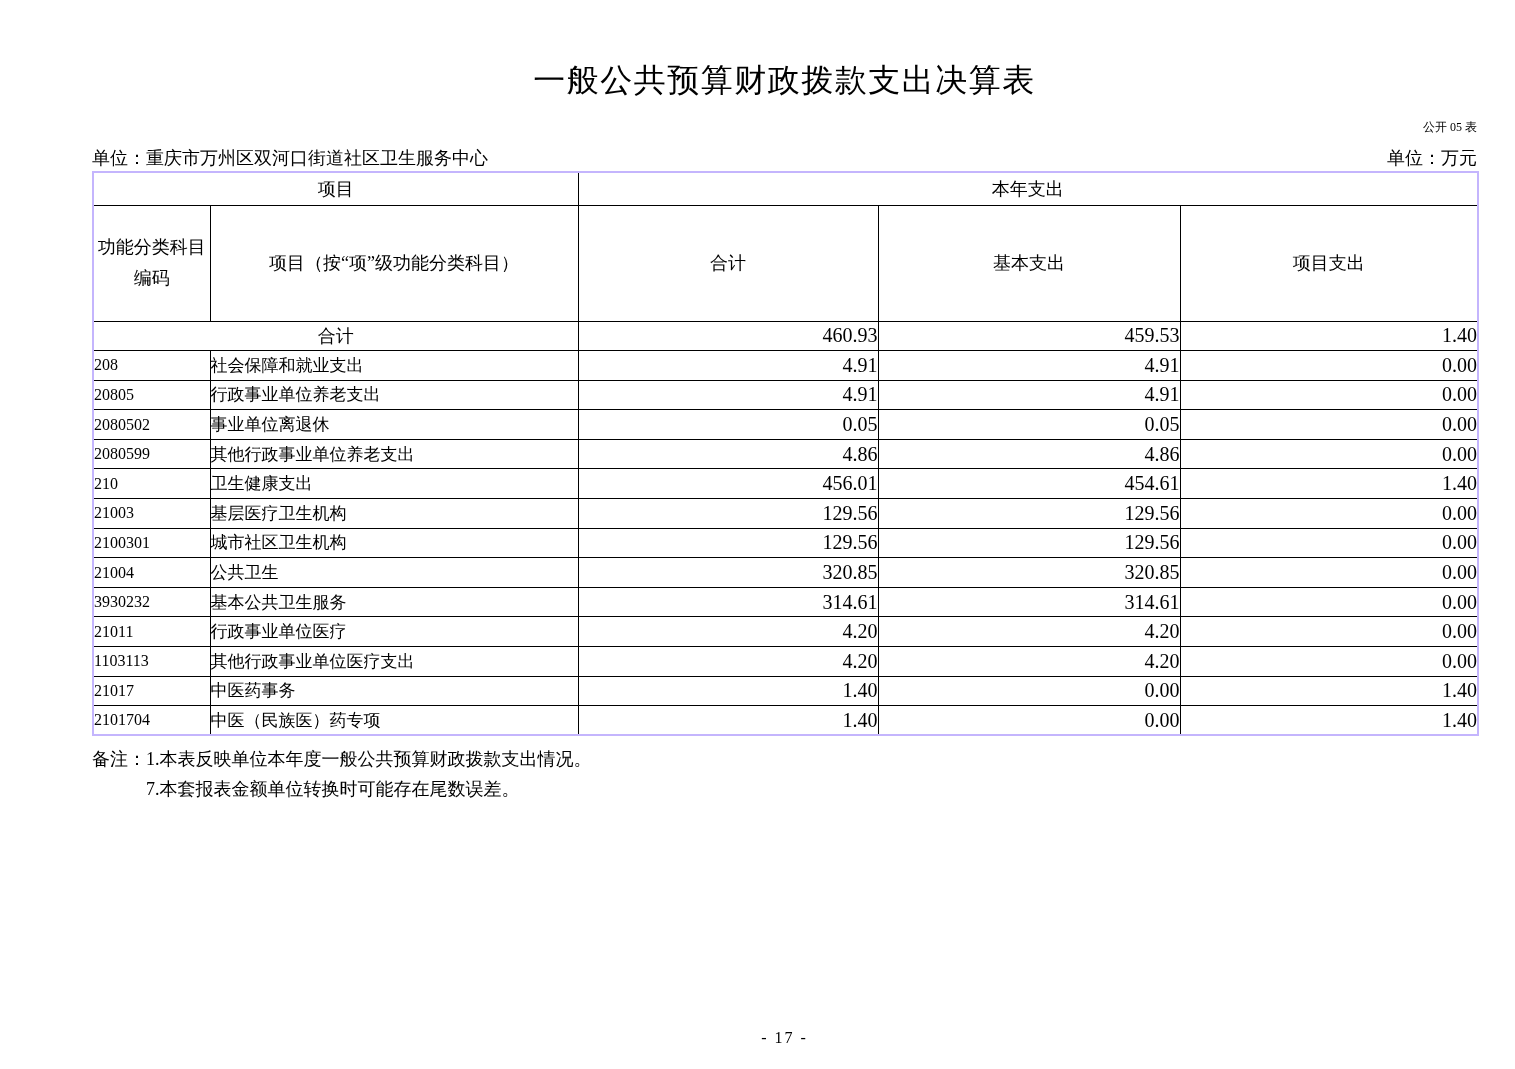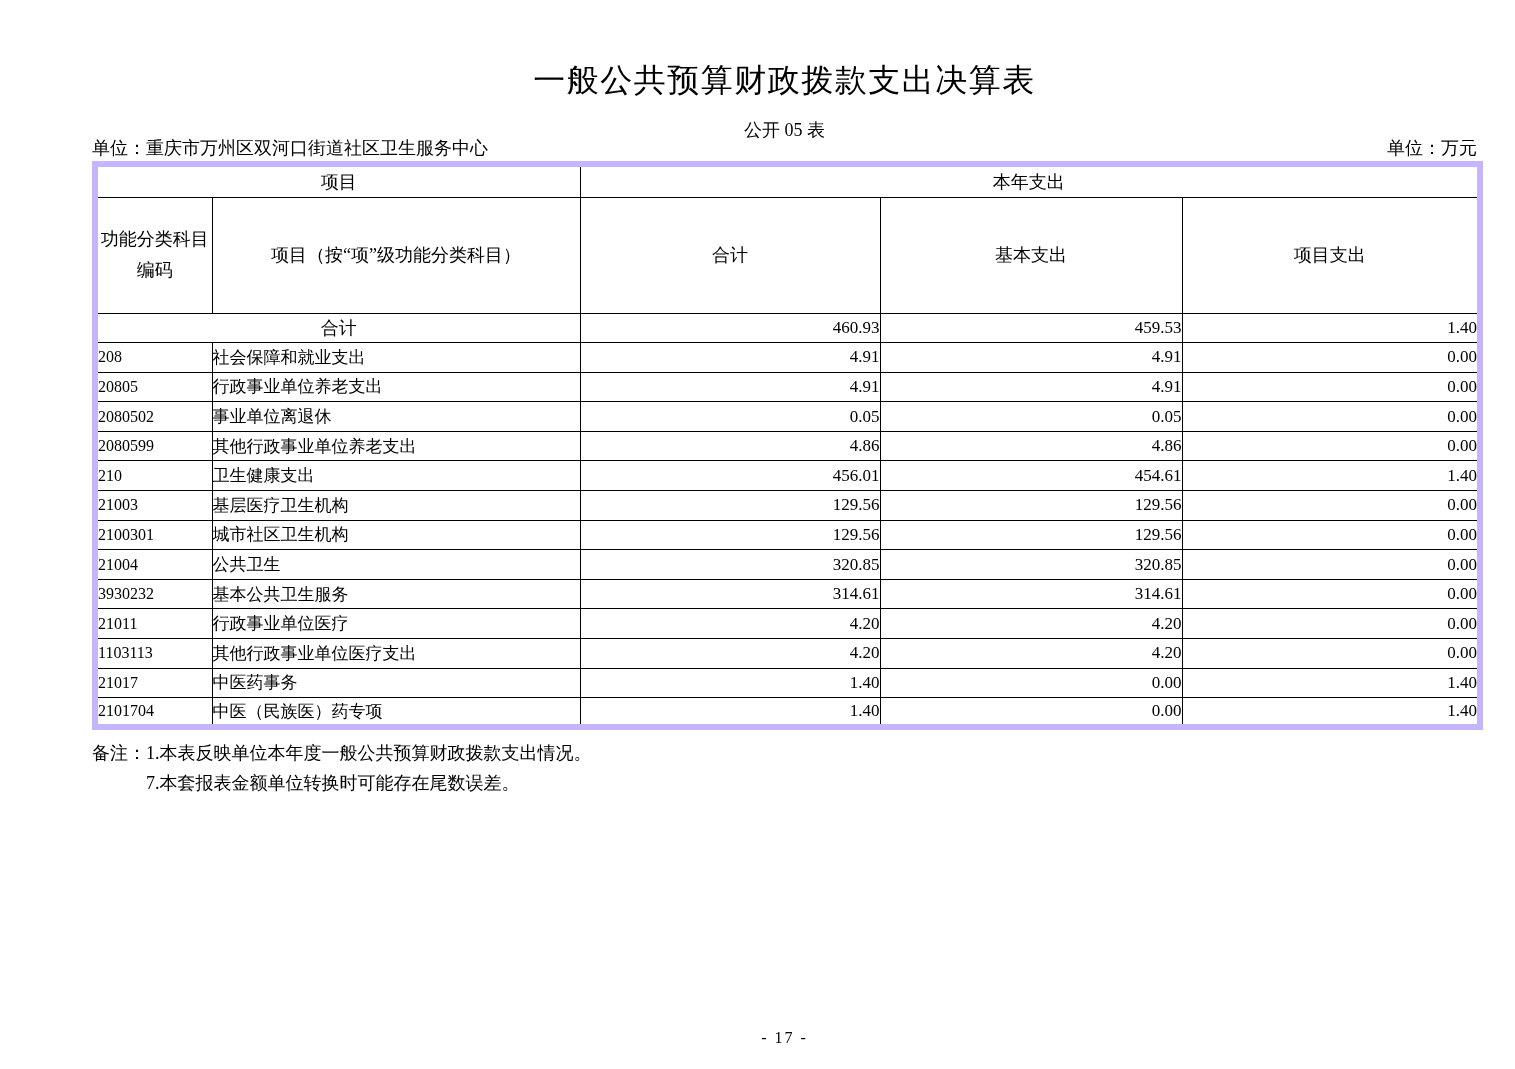--- a/index.html
+++ b/index.html
@@ -25,37 +25,37 @@
   .doc-title {
     margin: 64px 0 0 0;
     text-align: center;
     font-size: 32px;
     font-weight: 400;
     letter-spacing: 1.5px;
     line-height: 1;
   }
   .meta-right {
     margin-top: 25px;
-    text-align: center;
-    font-size: 18px;
+    text-align: right;
+    font-size: 12px;
     line-height: 1;
   }
   .meta-row {
-    margin-top: 0;
+    margin-top: 16px;
     margin-bottom: 4px;
     display: flex;
     justify-content: space-between;
     font-size: 18px;
     line-height: 1;
   }
   table.budget {
     border-collapse: collapse;
     table-layout: fixed;
     width: 1385px;
-    border: 6px solid #c4b5fd;
+    border: 2px solid #c4b5fd;
   }
   table.budget th, table.budget td {
     border: 1px solid #000;
     padding: 0;
     overflow: hidden;
     white-space: nowrap;
   }
   table.budget th {
     font-weight: 400;
     font-size: 18px;
@@ -64,21 +64,21 @@
   }
   thead tr.group-row th { height: 33px; }
   thead tr.cols-row th  { height: 116px; line-height: 1.7; }
   tbody td {
     height: 29.6px;
     font-size: 17px;
     vertical-align: middle;
   }
   td.code  { text-align: left;  padding-left: 3px;  font-size: 16px; }
   td.item  { text-align: left;  padding-left: 4px;  }
-  td.num   { text-align: right; padding-right: 10px; font-size: 17px; }
+  td.num   { text-align: right; padding-right: 10px; font-size: 20px; }
   td.total-label { text-align: center; font-size: 18px; }
   .notes {
     margin-top: 8px;
     font-size: 18px;
     line-height: 30px;
   }
   .note-indent { padding-left: 54px; }
   .page-number {
     position: absolute;
     left: 92px;

